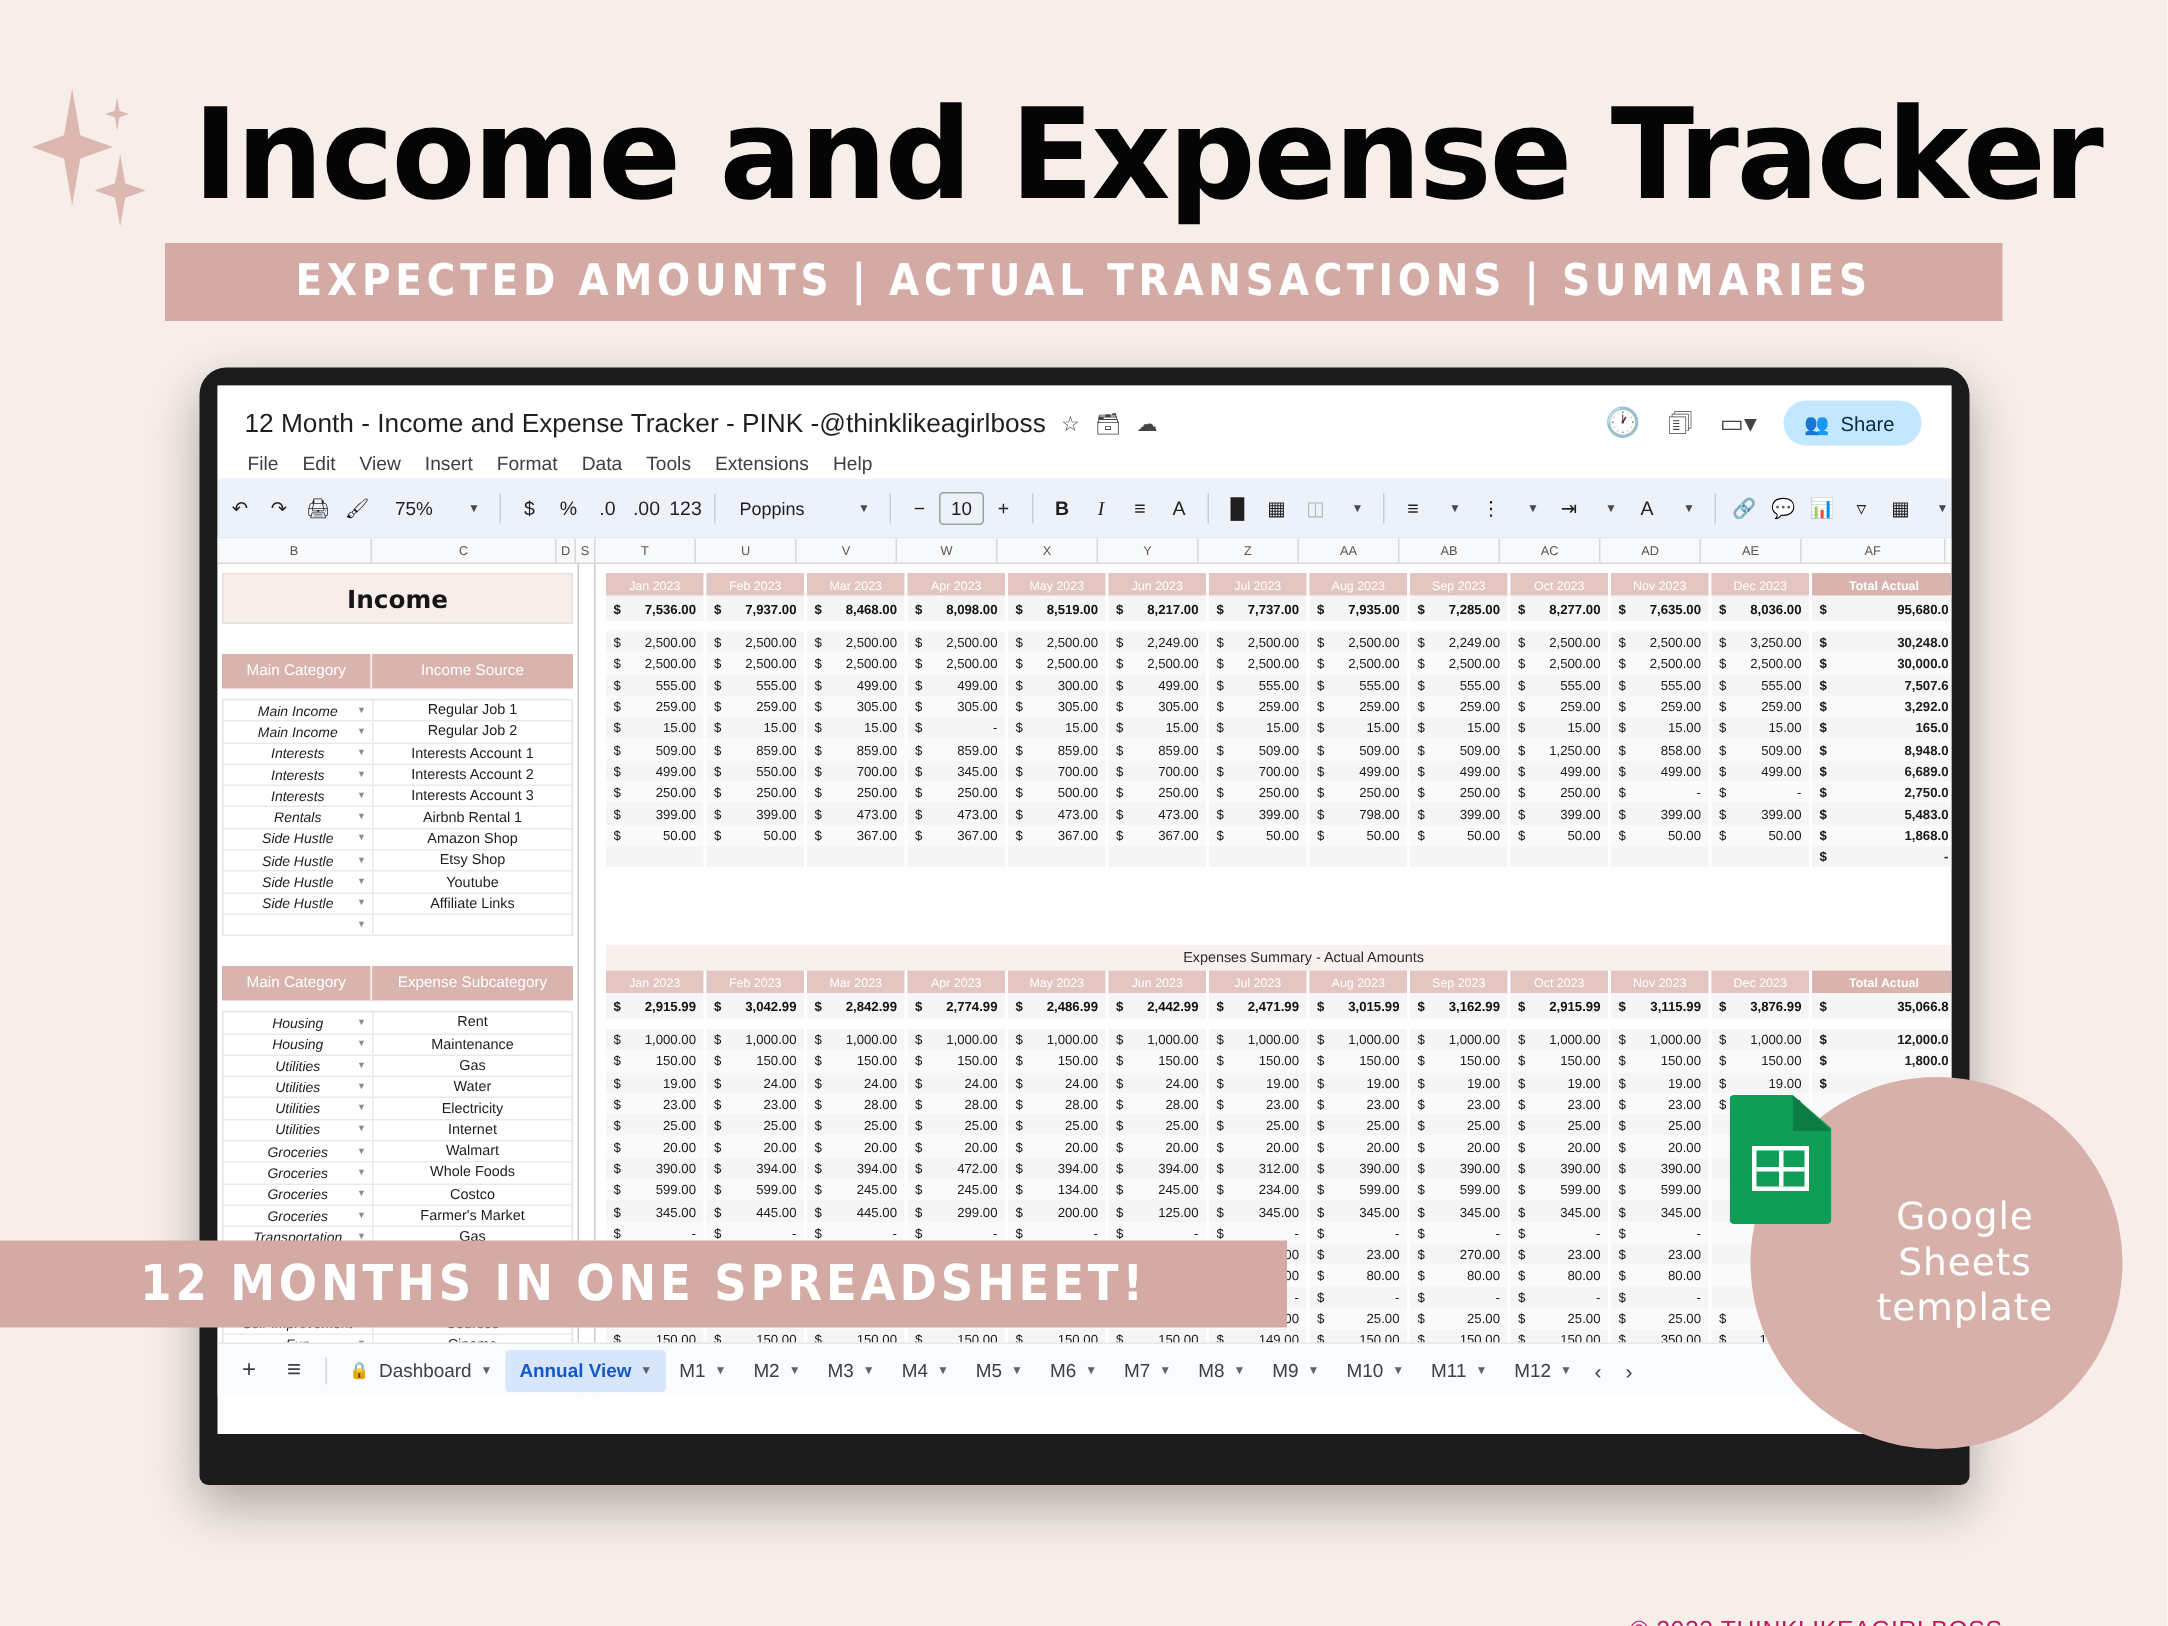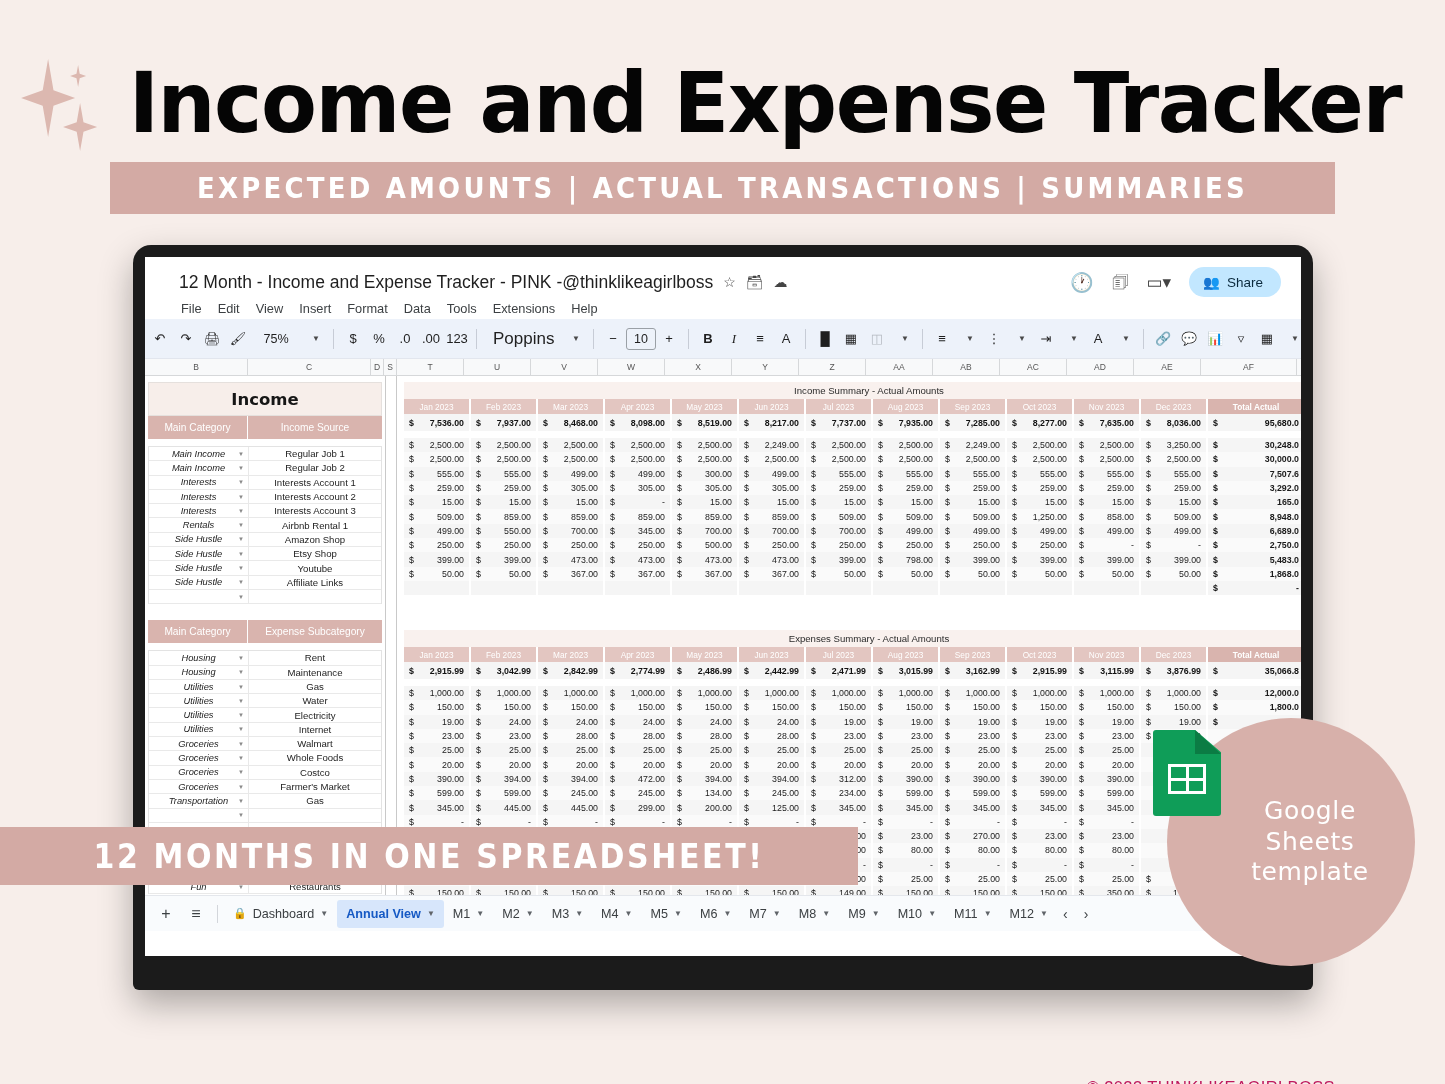--- a/index.html
+++ b/index.html
@@ -53,42 +53,42 @@
     border-radius:18px 18px 6px 6px;
     box-shadow:0 14px 34px rgba(0,0,0,.30);
     padding:12px 12px 34px 12px;
   }
   .screen{
     position:relative; width:100%; height:100%;
     background:#ffffff; overflow:hidden;
   }
 
   
-  .gs-top{ background:#ffffff; padding:10px 14px 0 18px; height:62px;margin-left:16px; }
+  .gs-top{ background:#ffffff; padding:10px 14px 0 18px; height:62px; }
   .gs-title-line{ display:flex; align-items:center; gap:10px; }
   .gs-doc-title{ font-size:17.5px; color:#1f1f1f; white-space:nowrap; }
   .gs-ticon{ color:#444; font-size:14px; line-height:1; display:inline-flex; align-items:center;}
   .gs-right{ margin-left:auto; display:flex; align-items:center; gap:18px; padding-right:6px;}
   .share-btn{
     display:flex; align-items:center; gap:7px;
     background:#c2e7ff; color:#0b2a3d; border-radius:18px;
     padding:7px 18px 7px 14px; font-size:13.5px; white-space:nowrap;
   }
   .gs-menu{ display:flex; gap:16px; margin-top:4px; padding-left:2px; }
   .gs-menu span{ font-size:12.8px; color:#3c4043; }
 
   .gs-toolbar{
     height:40px; background:#edf2fa; display:flex; align-items:center;
     gap:0px; padding:0 8px 0 2px; font-size:13px; color:#242424;
     border-bottom:1px solid #e2e6ee;
   }
   .tb{ display:flex; align-items:center; justify-content:center; height:28px; min-width:26px; padding:0 5px; color:#1f1f1f;}
   .tb.sep{ min-width:1px; width:1px; padding:0; margin:0 6px; height:20px; background:#c7ccd6; }
   .tb.zoom{ min-width:50px; font-size:12.6px;}
-  .tb.font{ min-width:78px; font-size:17px; justify-content:flex-start; padding-left:10px;}
+  .tb.font{ min-width:78px; font-size:12px; justify-content:flex-start; padding-left:10px;}
   .tb.fsize{ border:1px solid #9aa0a6; border-radius:3px; min-width:30px; height:22px; font-size:12.5px;}
   .tb.dim{ color:#b4b9c0; }
   .caret{ font-size:8px; color:#4a4a4a; margin-left:4px;}
 
   
   .grid-area{ position:relative; background:#ffffff; height:572px; overflow:hidden; }
   .colhdr{ display:flex; height:17px; background:#f8f9fa; border-bottom:1px solid #d6d8da; }
   .colhdr div{
     border-right:1px solid #d6d8da; font-size:8.5px; color:#555;
     display:flex; align-items:center; justify-content:center; flex:0 0 auto;
@@ -99,21 +99,21 @@
   .vsplit{ width:12px; flex:0 0 auto; background:#fff; border-left:1px solid #c9c9c9; border-right:1px solid #c9c9c9; }
   .right-pane{ flex:1 1 auto; position:relative; overflow:hidden; }
 
   
   .lblock{ margin:6px 3px 0 3px; }
   .lband-title{
     background:#f7eeea; border:1px solid #e5e0dd; height:34px;
     display:flex; align-items:center; justify-content:center;
     font-family:"DejaVu Sans", sans-serif; font-weight:700; font-size:16.5px; color:#161616;
   }
-  .lband-head{ display:flex; height:23px; }
+  .lband-head{ display:flex; height:23px;margin-top:20px; }
   .lband-head div{
     background:#d9b4ae; color:#fff; font-size:10.2px;
     display:flex; align-items:center; justify-content:center;
     border-right:1px solid #fff;
   }
   .lband-head .c1{ width:100px; }
   .lband-head .c2{ flex:1; border-right:none; }
   .lrows{ margin-top:7px; border:1px solid #e3e3e3; border-bottom:none;}
   .lrow{ display:flex; height:14.3px; border-bottom:1px solid #e9e9e9; }
   .lrow .c1{
@@ -570,21 +570,20 @@
                 </div>
             </div>
 
           </div>
 
           <div class="vsplit"></div>
 
           <div class="right-pane">
 
             <div class="rblock" style="top:6px">
-              <div class="rtitle">Income Summary - Actual Amounts</div>
               <div class="rmonths" id="income-months">
                   <div>Jan 2023</div>
                   <div>Feb 2023</div>
                   <div>Mar 2023</div>
                   <div>Apr 2023</div>
                   <div>May 2023</div>
                   <div>Jun 2023</div>
                   <div>Jul 2023</div>
                   <div>Aug 2023</div>
                   <div>Sep 2023</div>

